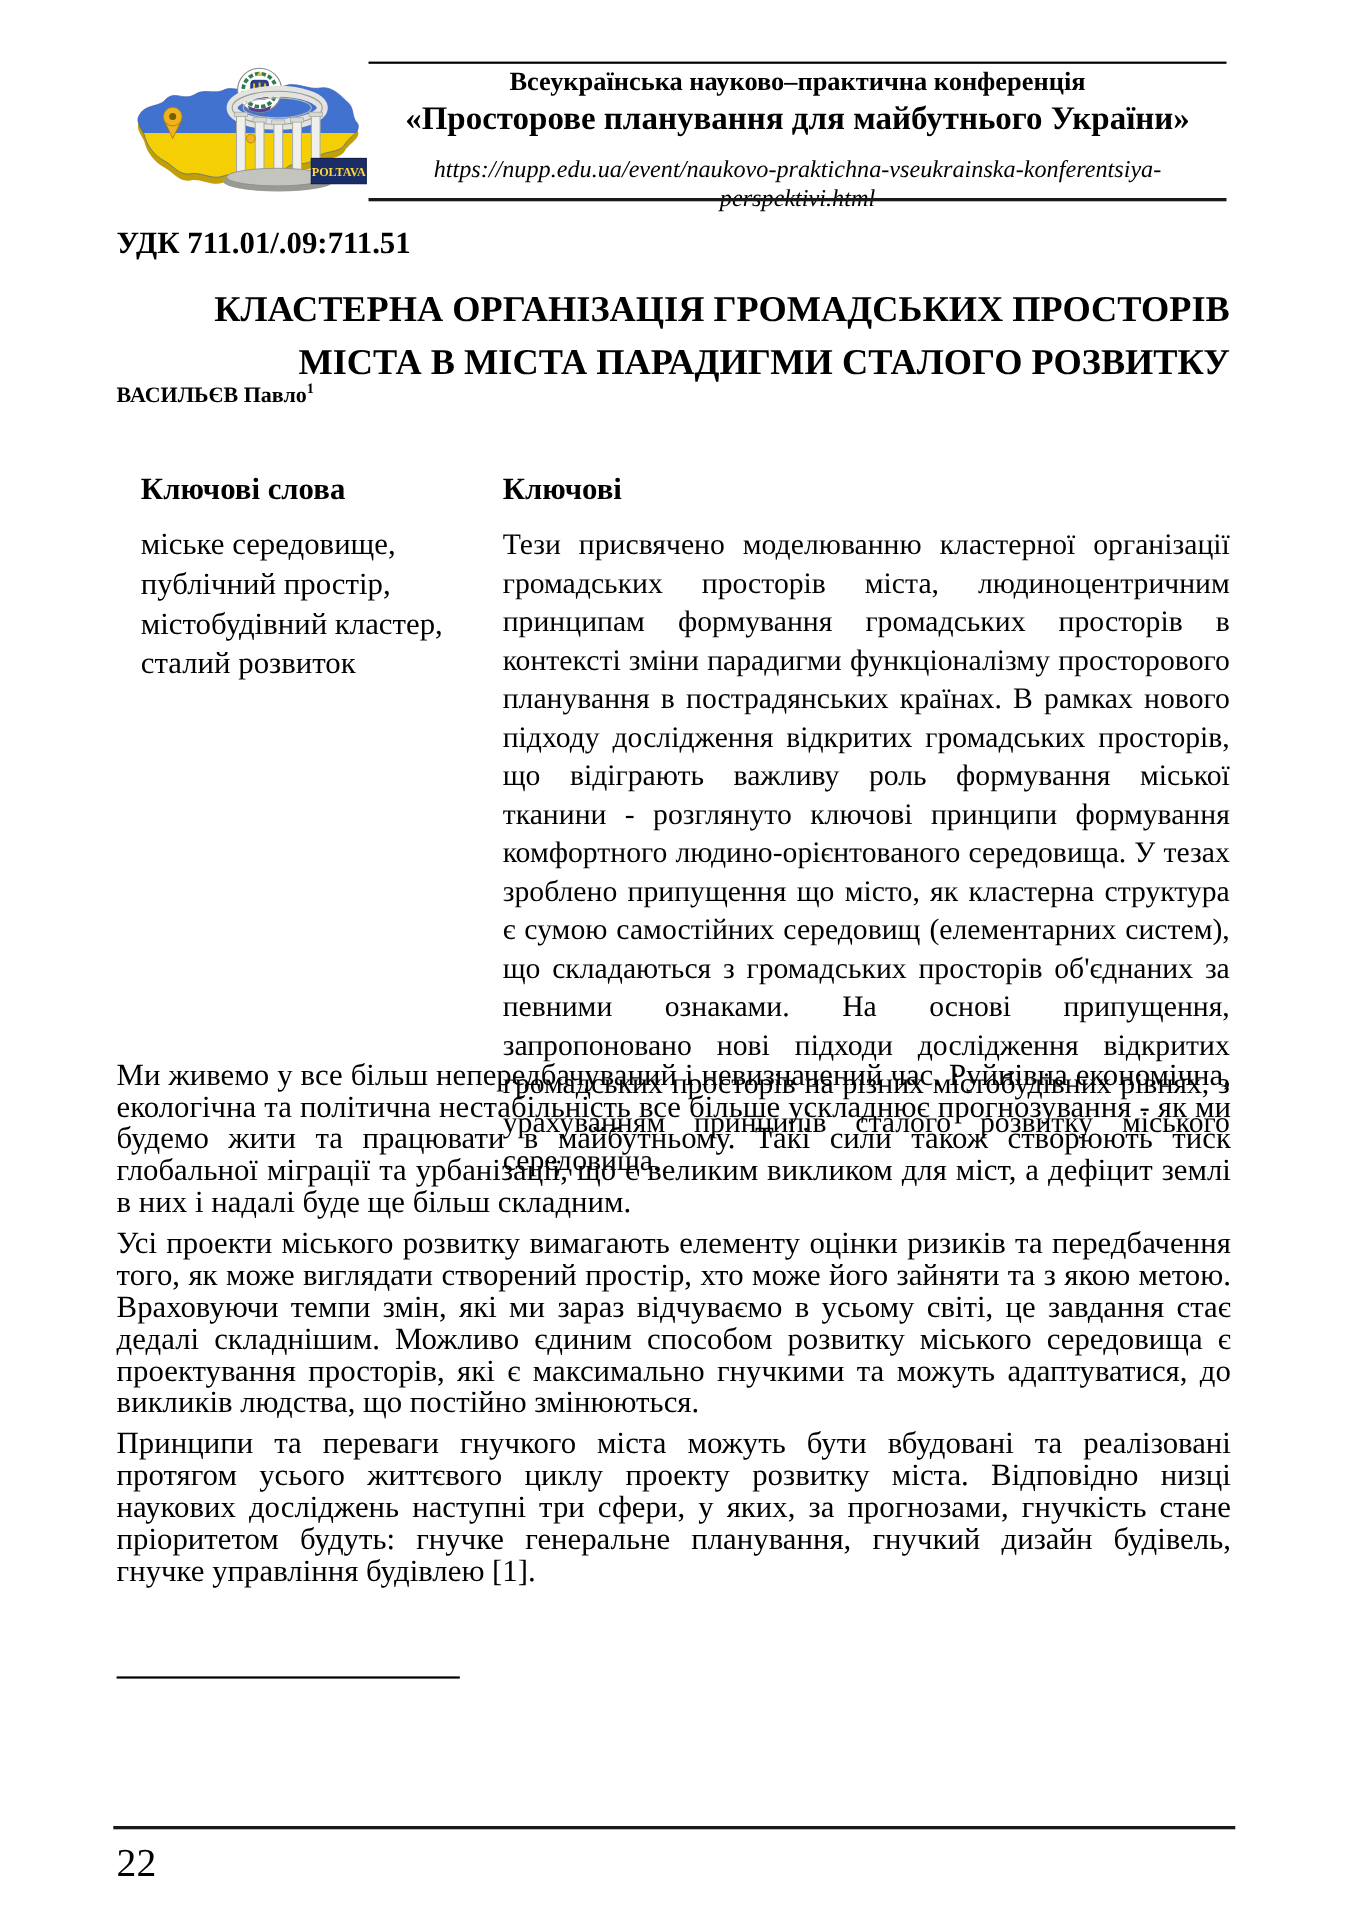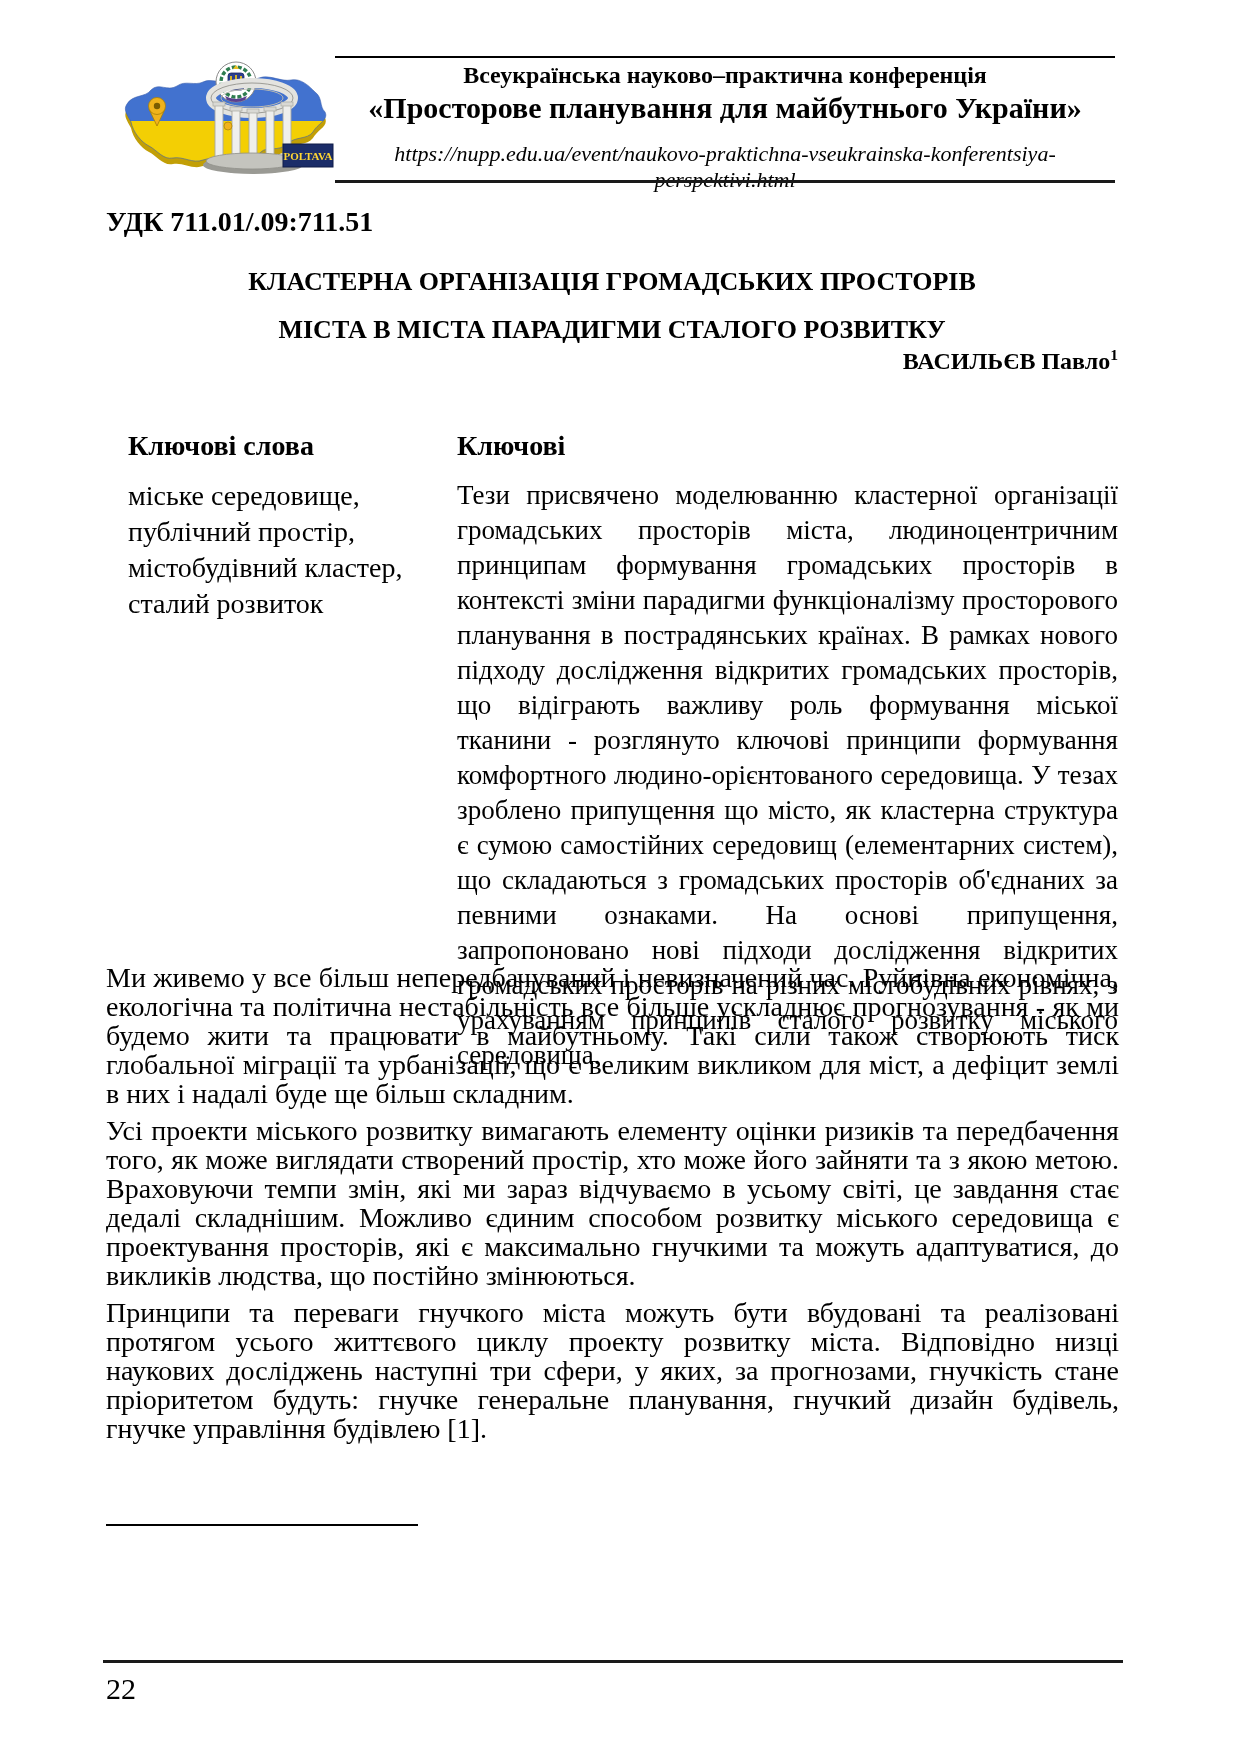--- a/index.html
+++ b/index.html
@@ -16,40 +16,40 @@
   }
   
   .logo-wrap { position: absolute; left: 115px; top: 52px; width: 220px; height: 126px; }
   .hdr-rule-top    { position: absolute; left: 335px; top: 56px;  width: 780px; height: 2px; background: #000; }
   .hdr-rule-bottom { position: absolute; left: 335px; top: 180px; width: 780px; height: 3px; background: #1a1a1a; }
   .hdr-line1 { position: absolute; left: 335px; top: 62px;  width: 780px; text-align: center; font-size: 24px; font-weight: bold; }
   .hdr-line2 { position: absolute; left: 335px; top: 91px;  width: 780px; text-align: center; font-size: 30px; font-weight: bold; }
   .hdr-url   { position: absolute; left: 335px; top: 141px; width: 780px; text-align: center; font-size: 22px; font-style: italic; color: #000; text-decoration: none; }
   
   .udc    { position: absolute; left: 106px; top: 206px; font-size: 28px; font-weight: bold; }
-  .title  { position: absolute; left: 106px; top: 258px; width: 1012px; text-align: center; font-size: 26px; font-weight: bold; line-height: 48px; }
-  .author { position: absolute; left: 106px; top: 348px; width: 1012px; text-align: right; font-size: 24px; font-weight: bold; }
+  .title  { position: absolute; left: 106px; top: 258px; width: 1012px; text-align: right; font-size: 33px; font-weight: bold; line-height: 48px; }
+  .author { position: absolute; left: 106px; top: 348px; width: 1012px; text-align: left; font-size: 20px; font-weight: bold; }
   sup { font-size: 0.65em; line-height: 0; }
   
   .twocol { position: absolute; left: 106px; top: 430px; width: 1012px; display: flex; }
   .col-kw { width: 351px; padding-left: 22px; flex-shrink: 0; }
   .col-ab { width: 661px; }
   .sec-head { font-size: 28px; font-weight: bold; margin-bottom: 16px; }
   .kw-item { font-size: 28px; line-height: 36px; }
   .ab-text { font-size: 27px; line-height: 35px; text-align: justify; }
   
   .body-block { position: absolute; left: 106px; top: 963px; width: 1013px; }
   .body-block p { font-size: 28px; line-height: 29px; text-align: justify; margin: 0 0 8px 0; }
   
   .fn-rule { position: absolute; left: 106px; top: 1524px; width: 312px; height: 2px; background: #000; }
   .footnote { position: absolute; left: 106px; top: 1534px; width: 1014px; font-size: 24px; line-height: 40px; text-align: justify; }
   .footnote a { color: #000; }
   
   .pg-rule { position: absolute; left: 103px; top: 1660px; width: 1020px; height: 3px; background: #1a1a1a; }
-  .page-num { position: absolute; left: 106px; top: 1672px; font-size: 30px; }
+  .page-num { position: absolute; left: 106px; top: 1672px; font-size: 36px; }
 </style>
 </head>
 <body>
 
 <div class="page">
 
   <div class="logo-wrap">
     <svg width="220" height="126" viewBox="0 0 220 126">
       <defs>
         <linearGradient id="flagGrad" x1="0" y1="0" x2="0" y2="1">

